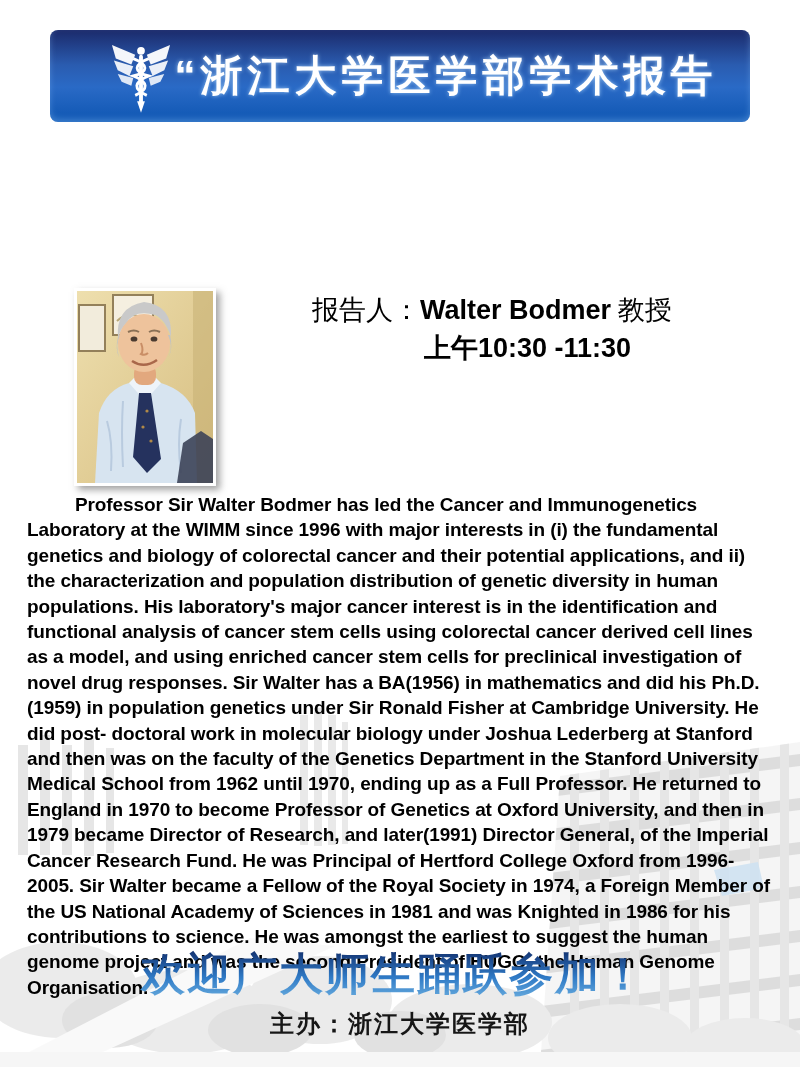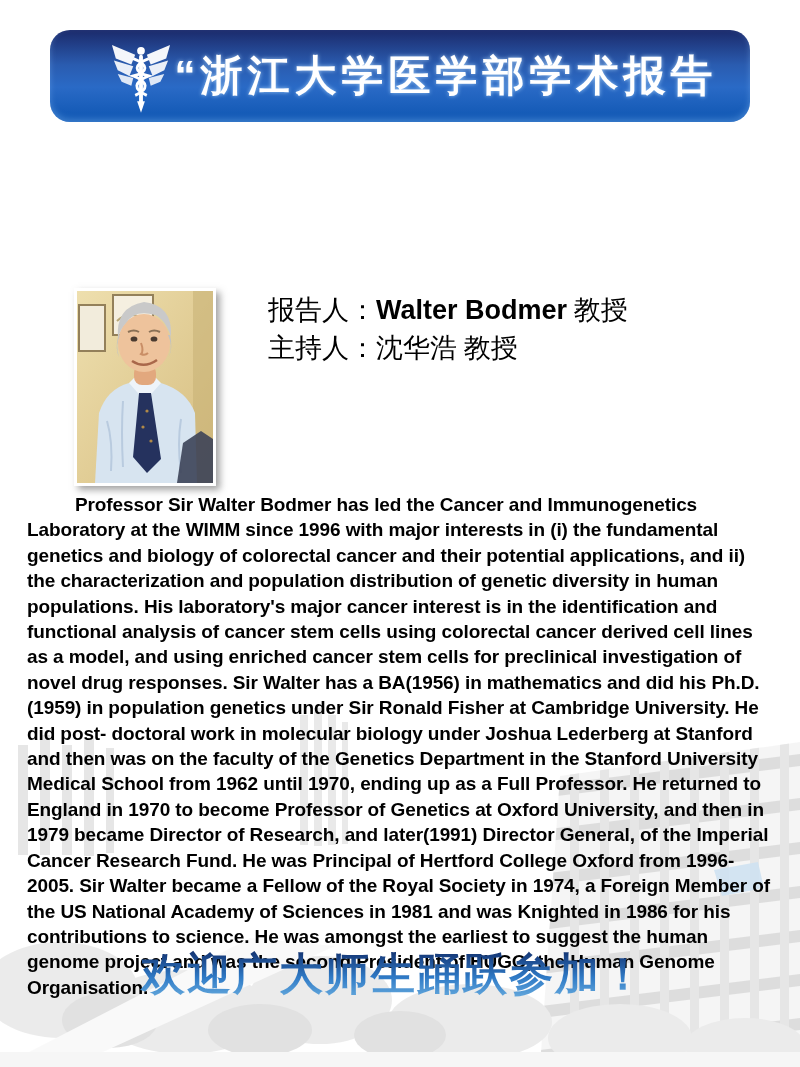--- a/index.html
+++ b/index.html
@@ -4,21 +4,21 @@
 <style>
   html,body{margin:0;padding:0;background:#ffffff;}
   .poster{
     position:relative;width:800px;height:1067px;background:#ffffff;
     overflow:hidden;font-family:"Liberation Sans",sans-serif;
   }
   
   .watermark{position:absolute;left:0;top:690px;width:800px;height:377px;opacity:.5;z-index:0;}
   
   .band{
-    position:absolute;left:50px;top:30px;width:700px;height:92px;border-radius:20px;
+    position:absolute;left:50px;top:30px;width:700px;height:92px;border-radius:8px;
     background:linear-gradient(180deg,#1b2a6b 0%,#2a5cb0 38%,#2a6ac6 62%,#0e56b2 100%);
     display:flex;align-items:center;z-index:2;
     box-shadow:inset 0 -3px 6px rgba(150,200,255,.35);
   }
   .band .logo{margin-left:60px;flex:0 0 auto;}
   .band-title{
     flex:1;text-align:center;color:#ffffff;font-weight:bold;
     font-size:42px;letter-spacing:5px;padding-right:30px;
     text-shadow:0 0 4px rgba(180,220,255,.8);
     font-family:"Liberation Sans",sans-serif;white-space:nowrap;
@@ -33,21 +33,21 @@
   
   .photo{
     position:absolute;left:74px;top:288px;width:142px;height:198px;background:#ffffff;
     padding:3px;box-sizing:border-box;z-index:2;
     box-shadow:4px 4px 7px rgba(90,90,90,.55);
   }
   .photo svg{display:block;width:136px;height:192px;}
   
   .details{position:absolute;left:268px;top:293px;width:520px;z-index:2;
     font-family:"Liberation Serif",serif;font-size:27px;color:#000;}
-  .row{height:38px;line-height:34px;white-space:nowrap;}
+  .row{height:38px;line-height:34px;white-space:nowrap;margin-left:44px;}
   .row .lbl{font-weight:normal;}
   .row .val-bold{font-family:"Liberation Sans",sans-serif;font-weight:bold;}
   .row.indent{padding-left:112px;}
   
   .bio{
     position:absolute;left:27px;top:492px;width:750px;margin:0;z-index:2;
     font-size:19px;font-weight:bold;color:#000;line-height:25.4px;
     letter-spacing:-.1px;text-indent:48px;text-align:left;
   }
   
@@ -199,23 +199,24 @@
       <path d="M51,41 Q57,38 62,41 M72,41 Q77,38 83,41" stroke="#8a7055" stroke-width="2" fill="none"></path>
       <path d="M64,52 Q67,60 64,63 Q68,65 71,62" stroke="#c98e66" stroke-width="2" fill="none"></path>
       <path d="M55,70 Q67,78 80,69" stroke="#a9674a" stroke-width="2.5" fill="none"></path>
     </svg>
   </div>
 
   <div class="details">
     <div class="row">
       <span class="lbl">报告人：</span><span class="val-bold">Walter Bodmer</span><span class="val"> 教授</span>
     </div>
-    <div class="row">
-      <span class="lbl">主持人：</span><span class="val-bold"></span><span class="val">沈华浩 教授</span>
+    <div class="row indent">
+      <span class="lbl"></span><span class="val-bold">上午10:30 -11:30</span><span class="val"></span>
     </div>
   </div>
 
   <p class="bio">Professor Sir Walter Bodmer has led the Cancer and Immunogenetics Laboratory at the WIMM since 1996 with major interests in (i) the fundamental genetics and biology of colorectal cancer and their potential applications, and ii) the characterization and population distribution of genetic diversity in human populations. His laboratory's major cancer interest is in the identification and functional analysis of cancer stem cells using colorectal cancer derived cell lines as a model, and using  enriched cancer stem cells for preclinical investigation of novel drug responses. Sir Walter has a BA(1956) in mathematics and did his Ph.D.(1959) in population genetics under Sir Ronald Fisher at Cambridge University. He did post- doctoral work in molecular biology under Joshua Lederberg at Stanford and then was on the faculty of the Genetics Department in the Stanford University Medical School from 1962 until 1970, ending up as a Full Professor. He returned to England in 1970 to become Professor of Genetics at Oxford University, and then in 1979 became Director of Research, and later(1991) Director General, of the Imperial Cancer Research Fund. He was Principal of Hertford College Oxford from 1996-2005. Sir Walter became a Fellow of the Royal Society in 1974, a Foreign Member of the US National Academy of Sciences in 1981 and was Knighted in 1986 for his contributions to science. He was amongst the earliest to suggest the human genome project and was the second President of HUGO, the Human Genome Organisation.</p>
 
   <div class="slogan">欢迎广大师生踊跃参加！</div>
 
+  <div class="organizer">主办：浙江大学医学部</div>
 
 </div>
 
 </body></html>

